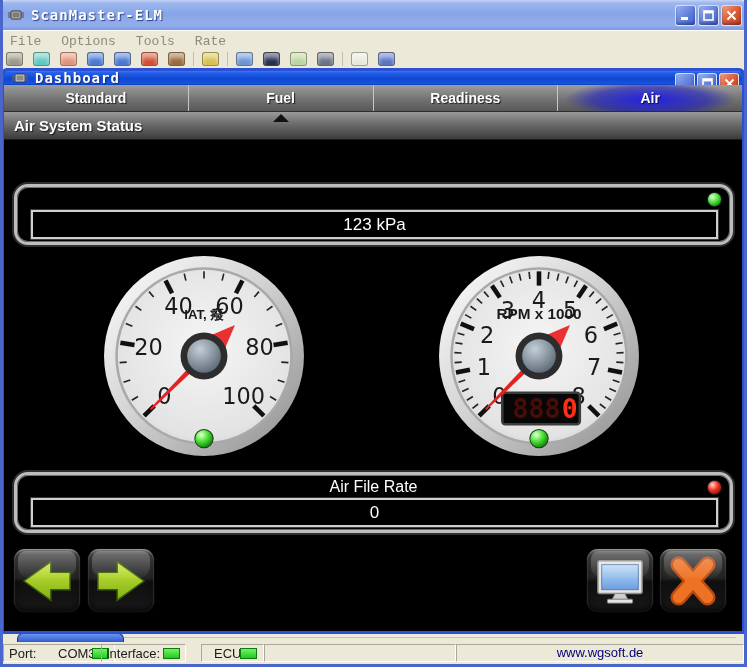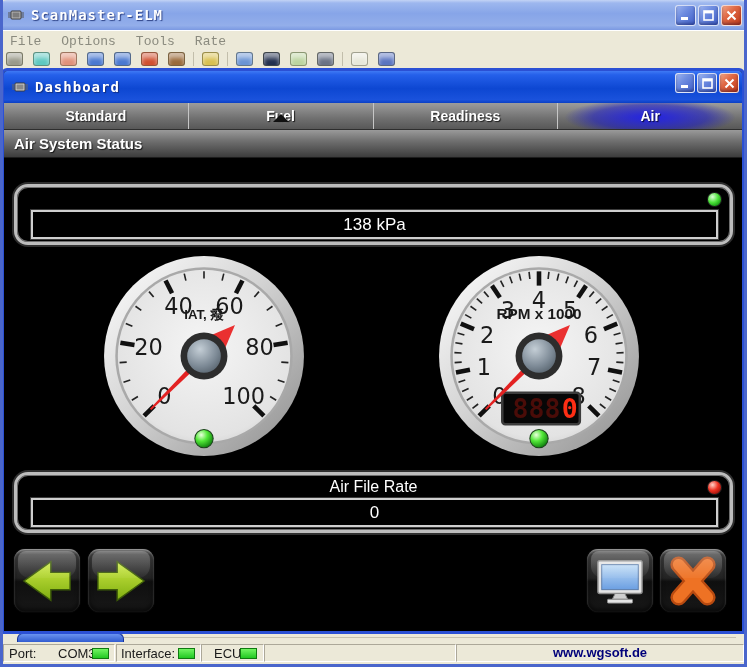--- a/index.html
+++ b/index.html
@@ -20,21 +20,21 @@
   .menubar{position:absolute;left:0;top:30px;width:747px;height:22px;background:#ece9d8;z-index:1;
     display:flex;align-items:center;border-top:1px solid #fff;}
   .menu-item{font-family:"Liberation Mono",monospace;font-size:13px;color:#8b8b7f;padding:14px 10px;line-height:22px;}
   .toolbar{position:absolute;left:6px;top:52px;width:735px;height:16px;z-index:1;display:flex;align-items:flex-start;gap:10px;}
   .tb-icon{width:17px;height:14px;border-radius:3px;border:1px solid rgba(90,90,70,.5);box-sizing:border-box;
     box-shadow:inset 0 5px 4px rgba(255,255,255,.55);}
   .tb-sep{width:1px;height:14px;background:#c2beab;margin:0 -2px;}
   
   .dashboard{position:absolute;left:1px;top:68px;width:744px;height:566px;box-sizing:border-box;
     background:#000;border:3px solid #2b50d4;border-radius:6px 6px 0 0;z-index:10;}
-  .titlebar-dash{height:32px;display:flex;align-items:center;position:relative;border-radius:3px 3px 0 0;
+  .titlebar-dash{height:14px;display:flex;align-items:center;position:relative;border-radius:3px 3px 0 0;
     background:linear-gradient(180deg,#3f79f4 0%,#2560ea 12%,#0d47d2 55%,#1a52dc 90%,#0a3fc4 100%);}
   .titlebar-dash .winbtns{top:2px;right:3px;}
   .titlebar-dash .xp-btn{width:20px;height:20px;}
   .tabbar{height:26px;display:flex;background:linear-gradient(180deg,#9c9c9c 0%,#6f6f6f 60%,#585858 100%);
     border-bottom:1px solid #2e2e2e;position:relative;text-align:right;}
   .tab{flex:1;display:flex;align-items:center;justify-content:center;color:#fff;font-weight:bold;font-size:14px;
     text-shadow:1px 1px 1px rgba(0,0,0,.75);position:relative;}
   .tab:not(:last-child){border-right:1px solid #c6c6c6;}
   .tab.active{background:radial-gradient(ellipse 62% 95% at 50% 55%,rgba(30,30,235,.95) 0%,rgba(25,25,200,.55) 50%,rgba(25,25,200,0) 75%);}
   .tab-indicator{position:absolute;left:269px;top:43px;width:0;height:0;z-index:3;
@@ -64,21 +64,21 @@
   
   .blue-nub{position:absolute;left:17px;top:633px;width:105px;height:9px;z-index:4;border:1px solid #16339a;
     border-bottom:none;border-radius:6px 6px 0 0;background:linear-gradient(180deg,#6a93f0,#2a55cc);}
   .panel-line{position:absolute;left:30px;top:637px;width:706px;height:1px;background:#c6c2b0;z-index:3;}
   
   .statusbar{position:absolute;left:3px;top:642px;width:680px;height:22px;background:#ece9d8;z-index:5;font-size:13px;color:#1a1a1a;}
   .sb-sec{position:absolute;top:2px;height:18px;box-sizing:border-box;border:1px solid;border-color:#aca899 #fff #fff #aca899;}
   .sb-label{position:absolute;top:1px;}
   .led-chip{position:absolute;top:3px;width:17px;height:11px;border:1px solid #0f7a0f;box-sizing:border-box;
     background:linear-gradient(180deg,#72f562,#22c822);}
-  .sb-site{width:100%;text-align:center;line-height:16px;font-weight:bold;color:#00007a;}
+  .sb-site{width:100%;text-align:center;line-height:16px;font-weight:normal;color:#00007a;}
   .win-border{position:absolute;inset:0;border:3px solid #4a66cc;border-top:none;z-index:20;pointer-events:none;}
 </style>
 </head>
 <body>
 
 <div class="titlebar-main">
   <svg class="chip-ic" viewBox="0 0 18 14">
     <rect x="4" y="3" width="10" height="8" rx="1" fill="#b9b9b9" stroke="#3a3a3a"></rect>
     <rect x="5.5" y="4.5" width="7" height="5" fill="#7c7c7c"></rect>
     <g stroke="#555" stroke-width="1">
@@ -184,21 +184,21 @@
       </div>
     <div class="tab active">
         <span>Air</span>
       </div>
   </div>
   <div class="tab-indicator"></div>
 
   <div class="sectionbar">Air System Status</div>
 
   <div class="value-panel" style="top:113px;">
-    <div class="vp-box">138 kPa</div>
+    <div class="vp-box">123 kPa</div>
     <div class="led led-green"></div>
   </div>
 
   <div class="gauge" style="left:98px;top:183px;">
       <svg viewBox="0 0 200 200">
         <defs>
           <linearGradient id="iatb" x1="0" y1="0" x2="1" y2="1">
             <stop offset="0" stop-color="#ffffff"></stop>
             <stop offset="0.45" stop-color="#d4d4d4"></stop>
             <stop offset="1" stop-color="#8d8d8d"></stop>
@@ -404,21 +404,21 @@
 
 <div class="blue-nub"></div>
 <div class="panel-line"></div>
 
 <div class="statusbar">
   <div class="sb-sec" style="left:0;width:112px;">
     <span class="sb-label" style="left:5px;">Port:</span>
     <span class="sb-label" style="left:54px;">COM3</span>
     <span class="led-chip" style="right:5px;"></span>
   </div>
-  <div class="sb-sec" style="left:113px;width:85px;padding-left:16px;">
+  <div class="sb-sec" style="left:98px;width:85px;padding-left:16px;">
     <span class="sb-label" style="left:4px;">Interface:</span>
     <span class="led-chip" style="right:5px;"></span>
   </div>
   <div class="sb-sec" style="left:198px;width:63px;">
     <span class="sb-label" style="left:12px;">ECU:</span>
     <span class="led-chip" style="right:6px;"></span>
   </div>
   <div class="sb-sec" style="left:261px;width:192px;"></div>
   <div class="sb-sec" style="left:453px;width:288px;">
     <div class="sb-site">www.wgsoft.de</div>

